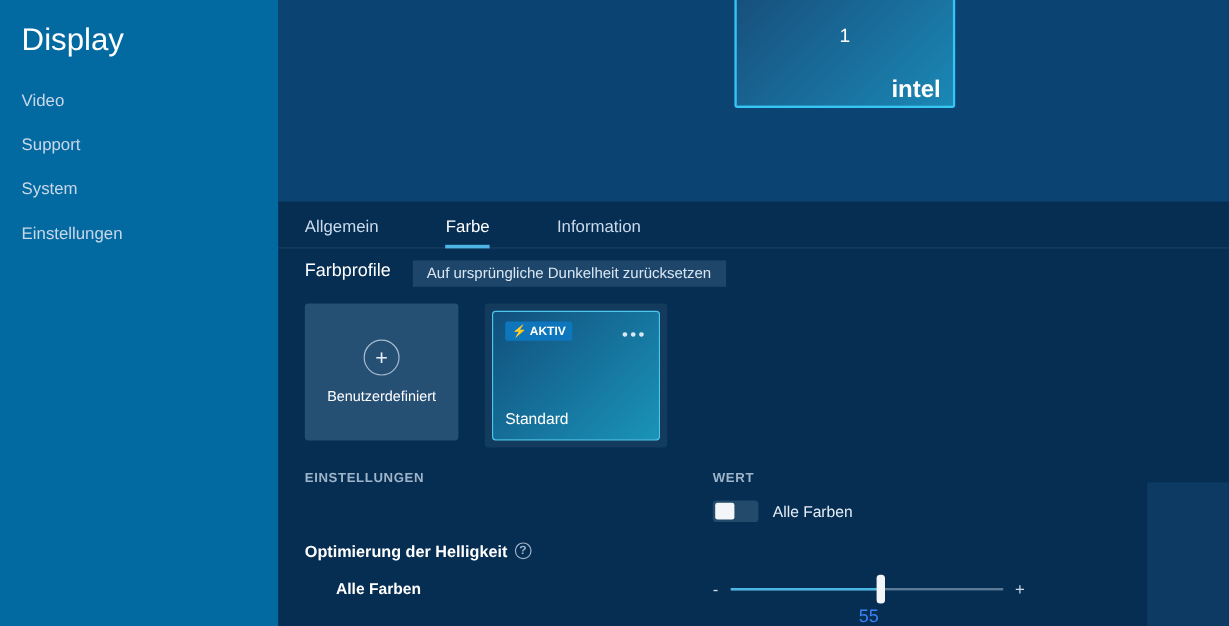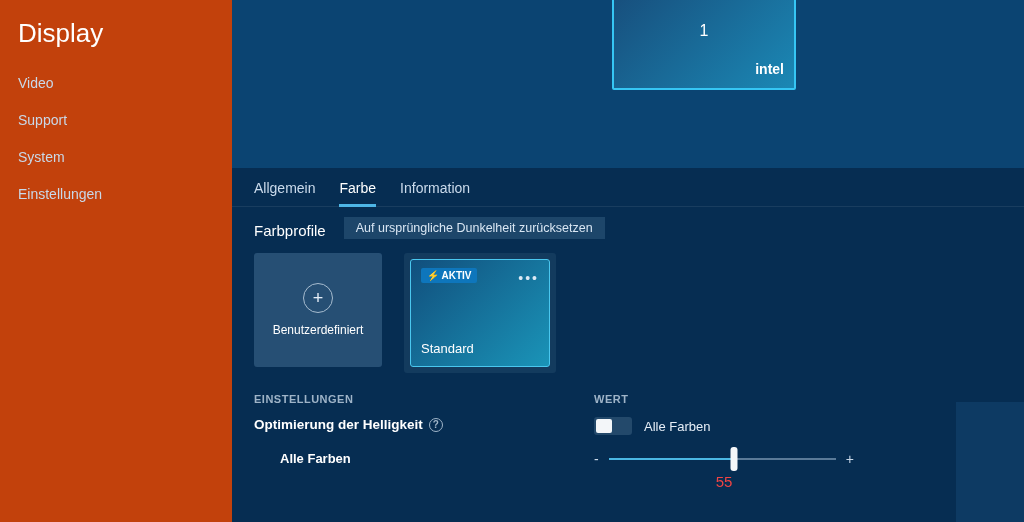--- a/index.html
+++ b/index.html
@@ -7,21 +7,21 @@
       font-family: -apple-system, BlinkMacSystemFont, "Segoe UI", Arial, sans-serif;
       background: #083055;
       color: #e6eef7;
       width: 1024px;
       height: 522px;
       overflow: hidden;
       display: flex;
     }
     .sidebar {
       width: 232px;
-      background: #c2410c;
+      background: #0369a1;
       padding: 18px 0 0 18px;
       flex-shrink: 0;
     }
     .sidebar-title {
       font-size: 26px;
       font-weight: 400;
       color: #ffffff;
       margin-bottom: 26px;
     }
     .sidebar-item {
@@ -66,34 +66,34 @@
       position: absolute;
       top: 34px;
       left: 50%;
       transform: translateX(-50%);
       font-size: 16px;
       color: #fff;
       font-weight: 500;
     }
     .monitor-brand {
       position: absolute;
-      bottom: 11px;
+      bottom: 1px;
       right: 10px;
-      font-size: 14px;
+      font-size: 20px;
       color: #fff;
       font-weight: 600;
     }
     .settings-area {
       background: #062d52;
       flex: 1;
       position: relative;
     }
     .tabs {
       display: flex;
-      gap: 24px;
+      gap: 56px;
       padding: 12px 0 0 22px;
       border-bottom: 1px solid rgba(255,255,255,0.08);
     }
     .tab {
       font-size: 14px;
       color: #cbdbec;
       padding-bottom: 10px;
       cursor: pointer;
       position: relative;
     }
@@ -102,21 +102,21 @@
     }
     .tab.active::after {
       content: "";
       position: absolute;
       left: 0; right: 0; bottom: -1px;
       height: 3px;
       background: #4eb6e6;
     }
     .profiles-row {
       display: flex;
-      align-items: flex-end;
+      align-items: flex-start;
       padding: 10px 22px 6px 22px;
       gap: 10px;
     }
     .profiles-label {
       font-size: 15px;
       color: #ffffff;
       margin-right: 8px;
     }
     .reset-btn {
       background: #1d466a;
@@ -215,22 +215,22 @@
     .col-right { flex: 1; }
     .setting-row {
       display: flex;
       padding: 6px 22px 2px 22px;
     }
     .setting-title {
       font-size: 13.5px;
       color: #ffffff;
       font-weight: 600;
       display: flex;
-      align-items: center;
       gap: 6px;
+      margin-top: 35px;
     }
     .help-circle {
       width: 14px; height: 14px;
       border: 1.3px solid #9fb4c8;
       border-radius: 50%;
       font-size: 10px;
       display: inline-flex;
       align-items: center;
       justify-content: center;
       color: #9fb4c8;
@@ -318,21 +318,21 @@
       top: 50%;
       width: 7px;
       height: 24px;
       background: #f3f6f9;
       border-radius: 3px;
       transform: translate(-50%, -50%);
       cursor: pointer;
     }
     .slider-value {
       font-size: 15px;
-      color: #ef4444;
+      color: #3b82f6;
       margin-top: 6px;
     }
     .panel-right {
       position: absolute;
       right: 0;
       bottom: 0;
       width: 68px;
       height: 120px;
       background: #0d3a63;
     }

